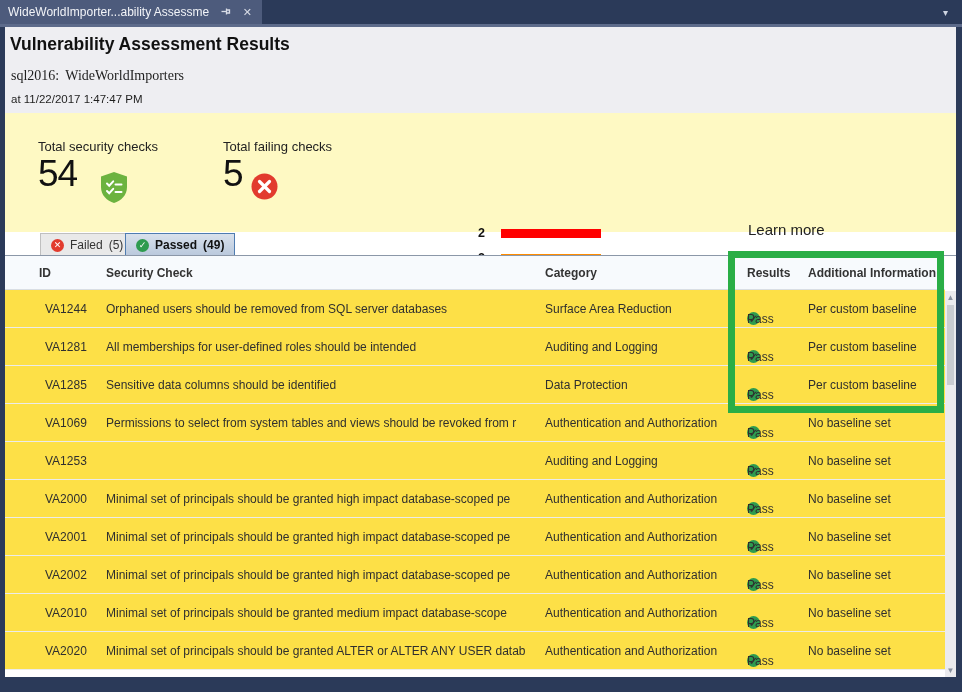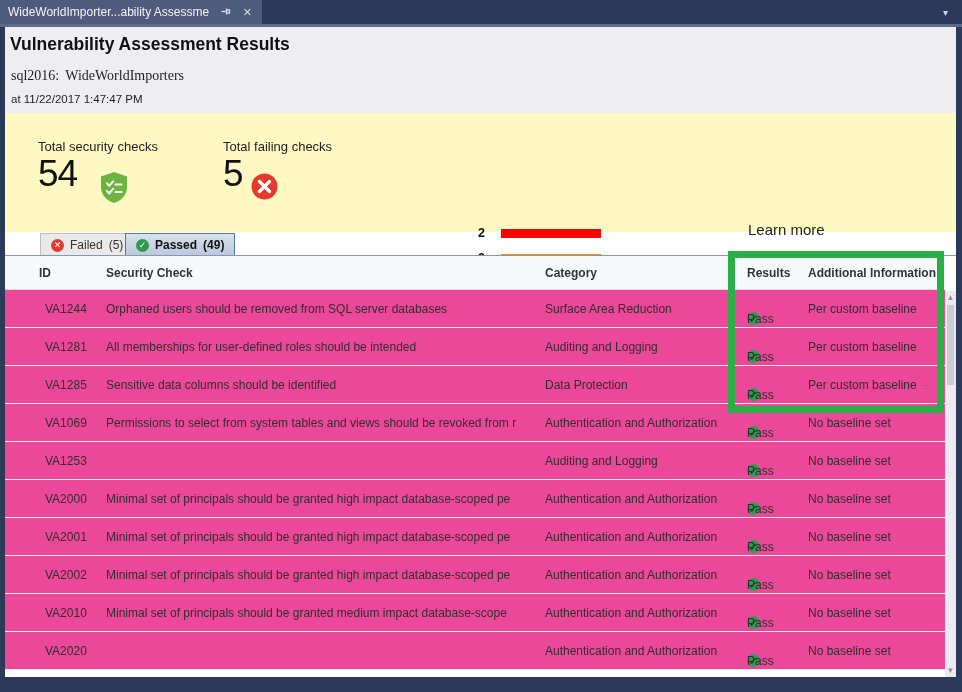--- a/index.html
+++ b/index.html
@@ -52,21 +52,21 @@
                  justify-content:center; color:#fff; font-size:9px; font-weight:700; flex:0 0 auto; }
 
   
   .grid-header { position:absolute; top:229px; left:0; right:11px; height:34px; background:#f7fafd;
                  border-bottom:1px solid #d9dee4; font-size:12px; font-weight:700; color:#333; }
   .grid-header span { position:absolute; top:10px; }
   .col-id { left:34px; } .col-check { left:101px; } .col-cat { left:540px; }
   .col-status { left:742px; } .col-info { left:803px; }
 
   .grid-body { position:absolute; top:263px; left:0; width:940px; }
-  .grid-row { position:relative; height:38px; border-bottom:1px solid #ebebeb; cursor:default; background:#ec4899; }
+  .grid-row { position:relative; height:38px; border-bottom:1px solid #ebebeb; cursor:default; background:#fde047; }
   .grid-row span { position:absolute; top:12px; font-size:12px; color:#2f2f2f; white-space:nowrap; }
   .cell-check { left:101px; width:424px; overflow:hidden; }
   .cell-cat { left:540px; width:195px; overflow:hidden; }
   .cell-status { left:742px; display:flex; align-items:center; gap:5px; top:10px !important; }
   .cell-info { left:803px; }
 
   
   .vscroll { position:absolute; top:264px; right:0; width:11px; height:386px; background:#ebebee; }
   .vscroll .arrow { position:absolute; left:0; width:11px; height:13px; color:#8a92a0; font-size:8px;
                     text-align:center; line-height:13px; cursor:pointer; }
@@ -291,20 +291,21 @@
           <span class="cell-cat">Authentication and Authorization</span>
           <span class="cell-status">
             <span class="circle-icon" style="background:#2e9b4f;">✓</span>
             <span>Pass</span>
           </span>
           <span class="cell-info">No baseline set</span>
         </div>
 
         <div class="grid-row">
           <span style="left:40px;">VA2020</span>
+          <span class="cell-check">Minimal set of principals should be granted ALTER or ALTER ANY USER datab</span>
           <span class="cell-cat">Authentication and Authorization</span>
           <span class="cell-status">
             <span class="circle-icon" style="background:#2e9b4f;">✓</span>
             <span>Pass</span>
           </span>
           <span class="cell-info">No baseline set</span>
         </div>
       </div>
 
     <div class="vscroll">

